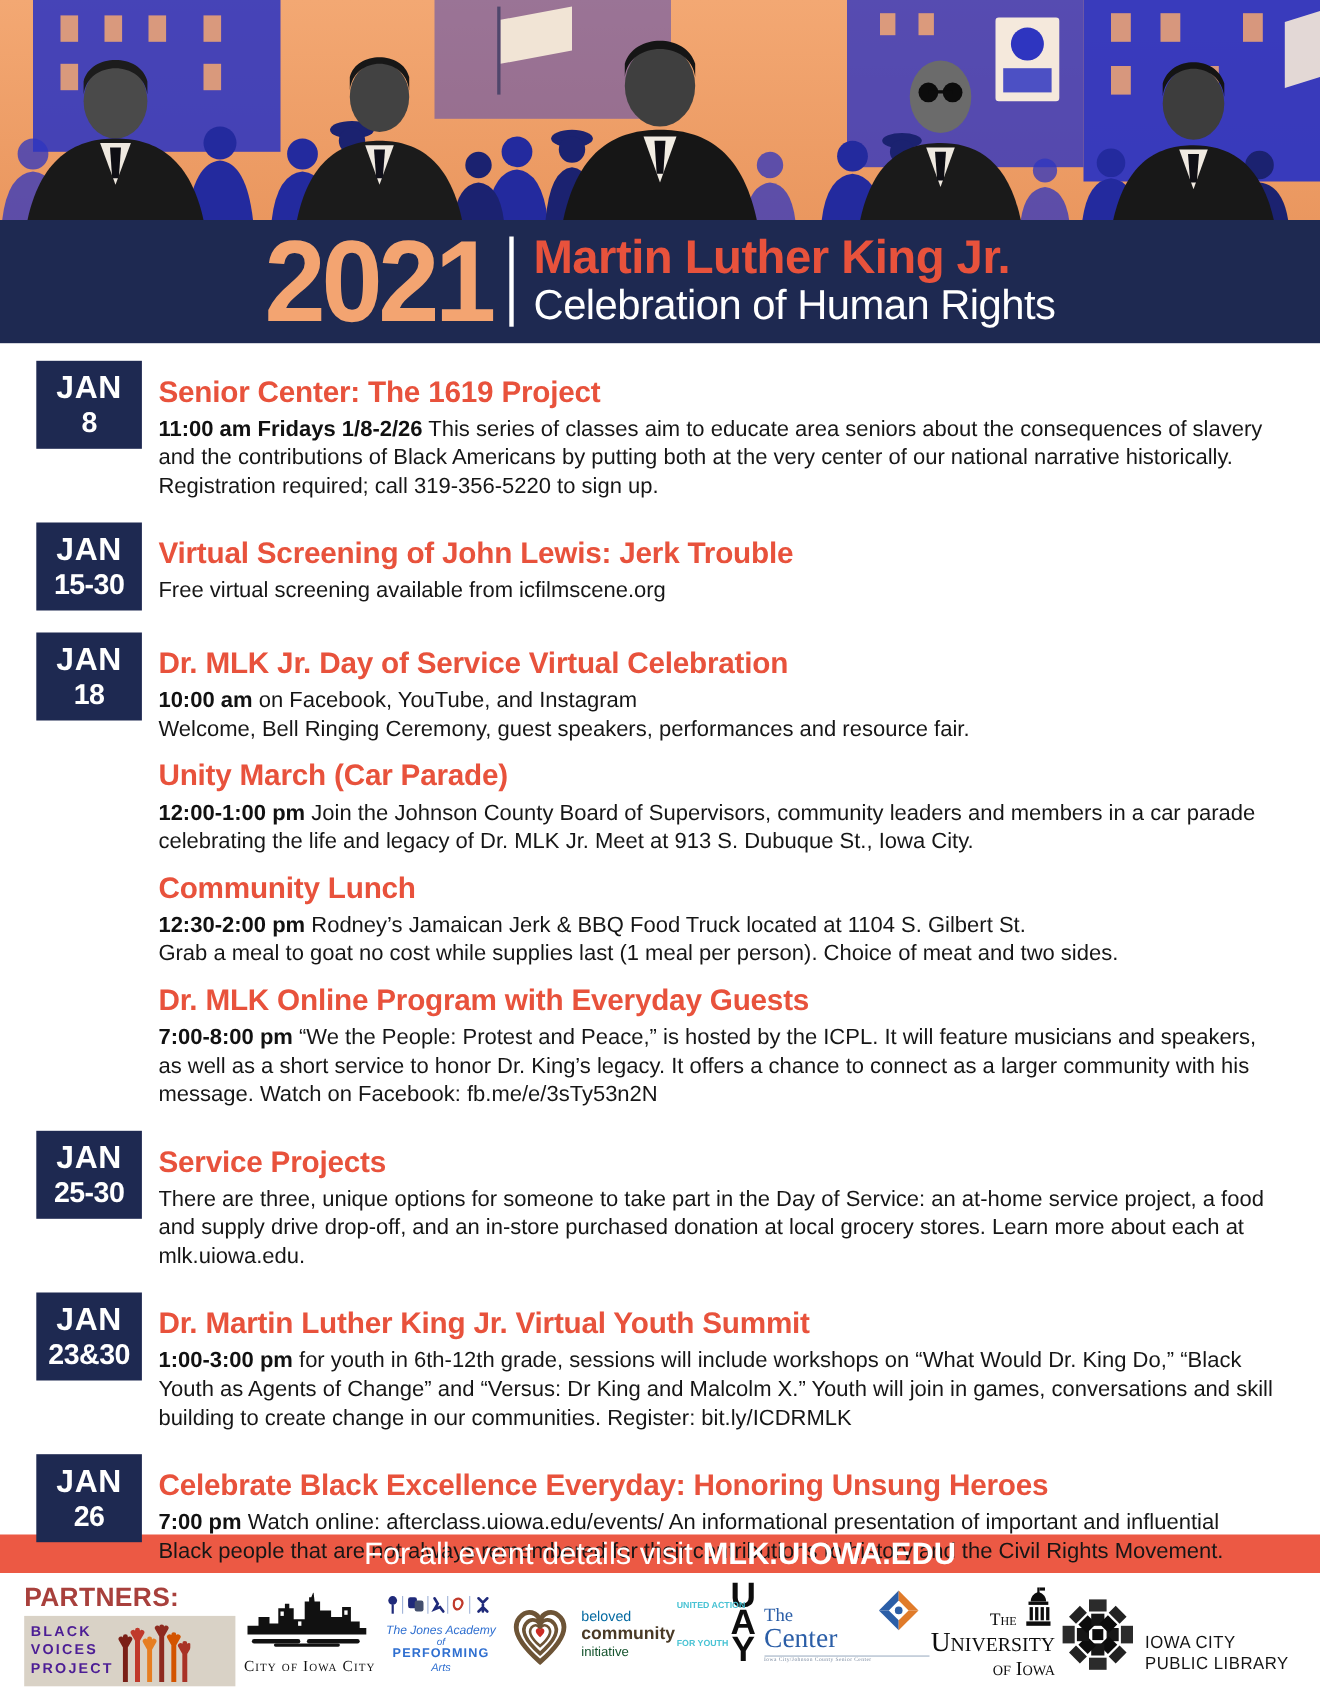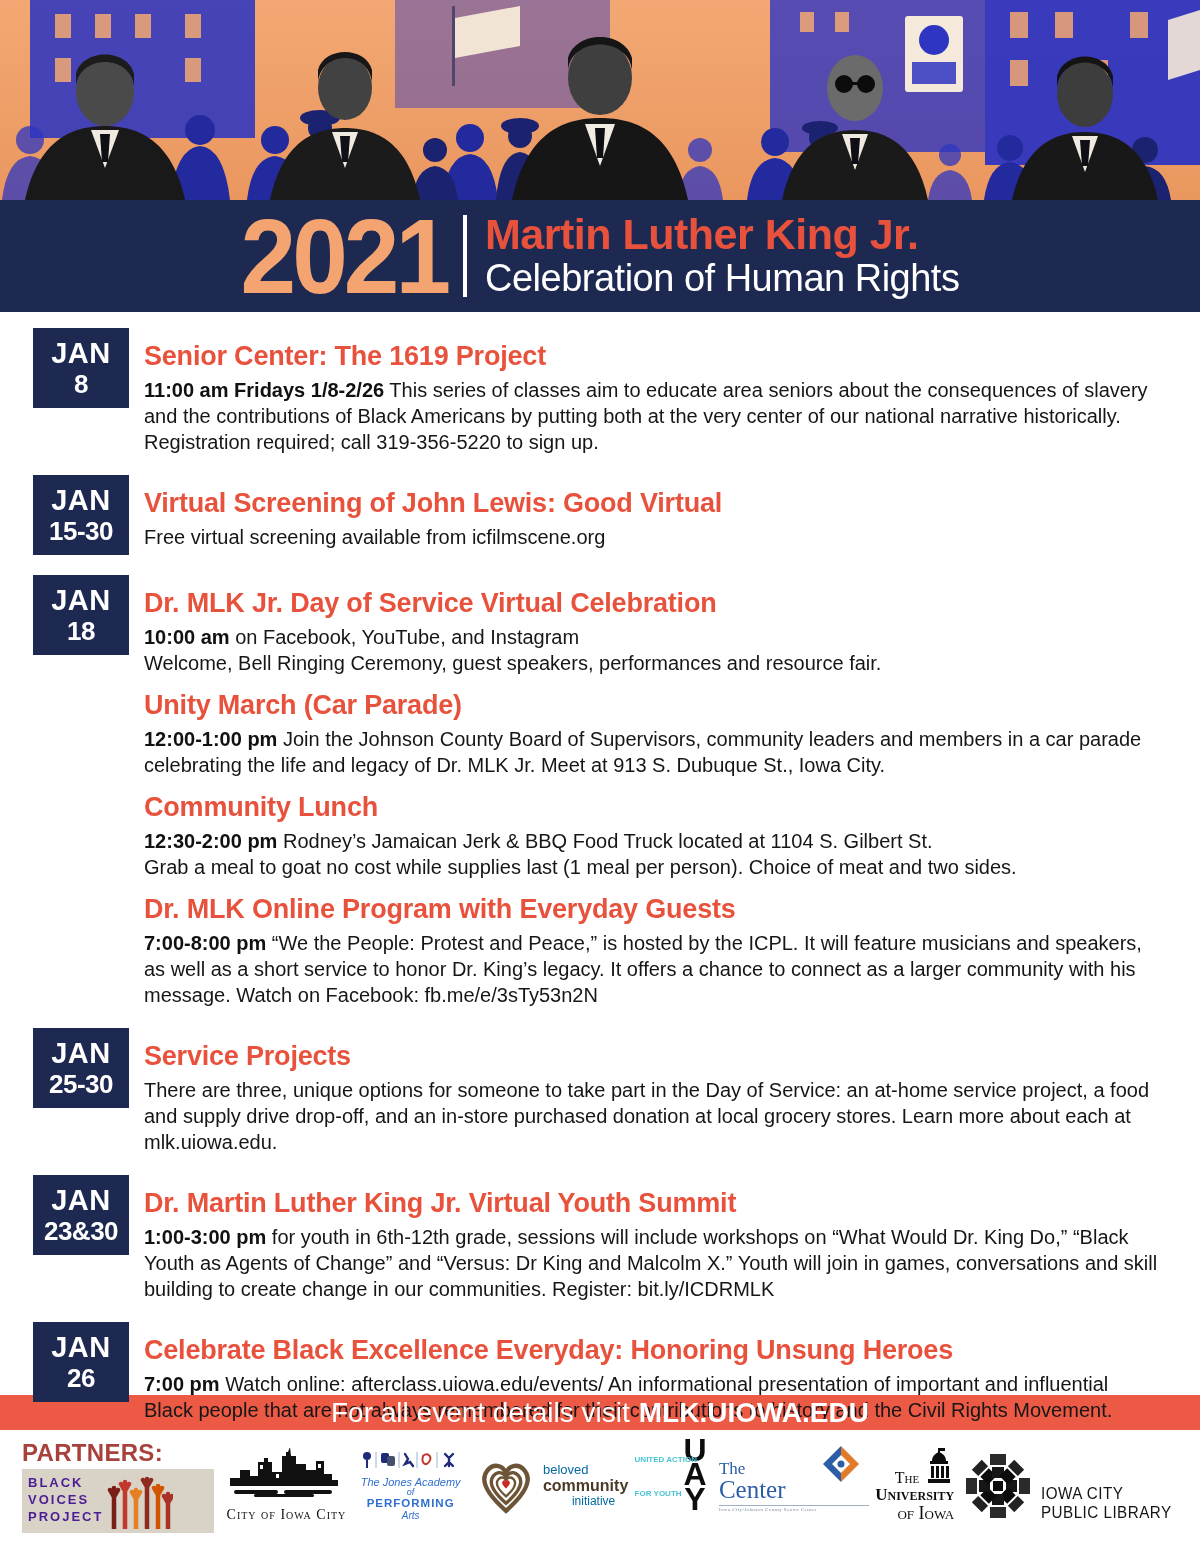--- a/index.html
+++ b/index.html
@@ -49,38 +49,38 @@
   .citytext{font-family:"Liberation Serif",serif;font-variant:small-caps;font-size:14px;
     letter-spacing:1px;color:#111;margin-top:1px;}
   .jones{width:116px;text-align:center;color:#2f6fd0;}
   .jones .j1{font-style:italic;font-size:11px;line-height:1.1;}
   .jones .j2{font-style:italic;font-size:9px;line-height:1;}
   .jones .j3{font-weight:700;font-size:11.5px;letter-spacing:1px;line-height:1.2;}
   .jones .j4{font-style:italic;font-size:10px;line-height:1.1;}
   .beloved{display:flex;align-items:center;gap:6px;}
   .beltext .b1{font-size:13px;color:#0369a1;line-height:1.1;}
   .beltext .b2{font-size:16px;font-weight:700;color:#4a3a26;line-height:1.1;}
-  .beltext .b3{font-size:12px;color:#0369a1;line-height:1.1;margin-left:29px;}
+  .beltext .b3{font-size:12px;color:#14532d;line-height:1.1;}
   .uay{position:relative;width:78px;height:96px;}
   .uay .letters{position:absolute;right:6px;top:0;font-size:32px;font-weight:700;color:#0d0d0d;
     line-height:.78;text-align:center;letter-spacing:0;}
   .uay .t{position:absolute;left:0;color:#49c3d4;font-weight:700;font-size:8px;line-height:1.1;}
   .uay .t1{top:18px;}
   .uay .t2{top:52px;}
   .centerlogo{width:150px;position:relative;font-family:"Liberation Serif",serif;color:#2b5ea7;}
   .centerlogo .row{display:flex;align-items:flex-end;gap:2px;}
   .centerlogo .the{font-size:17px;line-height:1;}
   .centerlogo .cen{font-size:25px;line-height:1;}
   .centerlogo .tag{font-size:5px;color:#7b8aa0;letter-spacing:.4px;border-top:1px solid #9fb0c4;
     margin-top:3px;padding-top:1px;white-space:nowrap;}
   .centerlogo svg{position:absolute;right:8px;top:-16px;}
   .uiowa{font-family:"Liberation Serif",serif;color:#0d0d0d;text-align:right;}
   .uiowa .r1{display:flex;align-items:flex-end;justify-content:flex-end;gap:5px;}
   .uiowa .the{font-variant:small-caps;font-size:16px;line-height:1;}
-  .uiowa .uni{font-variant:small-caps;font-size:17px;line-height:1.05;font-weight:bold;}
+  .uiowa .uni{font-variant:small-caps;font-size:25px;line-height:1.05;}
   .uiowa .of{font-variant:small-caps;font-size:18px;line-height:1.1;}
   .icpl{display:flex;align-items:flex-end;gap:6px;}
   .icpl-text{font-size:16px;color:#141414;letter-spacing:.5px;line-height:1.2;transform:scaleX(.95);
     transform-origin:left center;white-space:nowrap;}
 </style>
 </head>
 <body>
 
 <div class="poster">
 
@@ -237,21 +237,21 @@
       </div>
     </div>
 
     <div class="group">
       <div class="badge">
         <span class="m">JAN</span>
         <span class="d">15-30</span>
       </div>
       <div class="content">
         <div class="item">
-          <p class="etitle">Virtual Screening of John Lewis: Good Virtual</p>
+          <p class="etitle">Virtual Screening of John Lewis: Jerk Trouble</p>
           <p class="etext"><span>Free virtual screening available from icfilmscene.org</span></p>
         </div>
       </div>
     </div>
 
     <div class="group">
       <div class="badge">
         <span class="m">JAN</span>
         <span class="d">18</span>
       </div>

